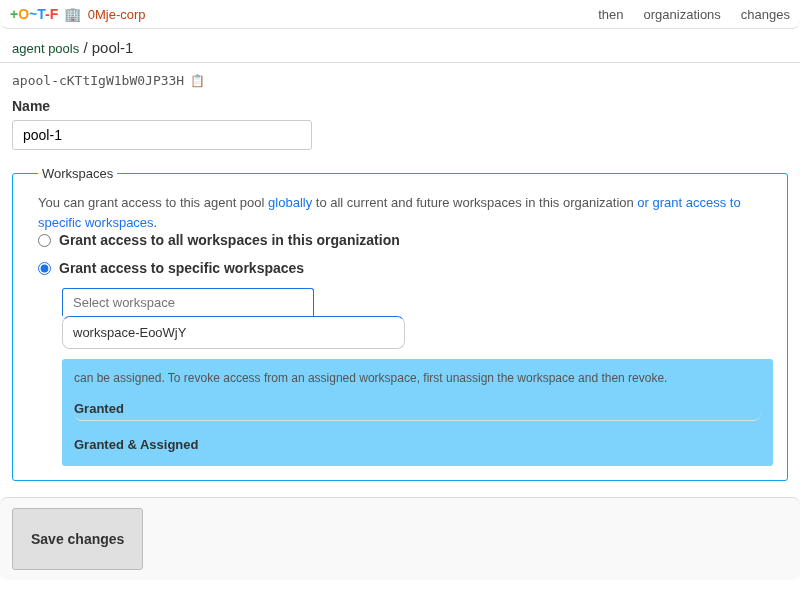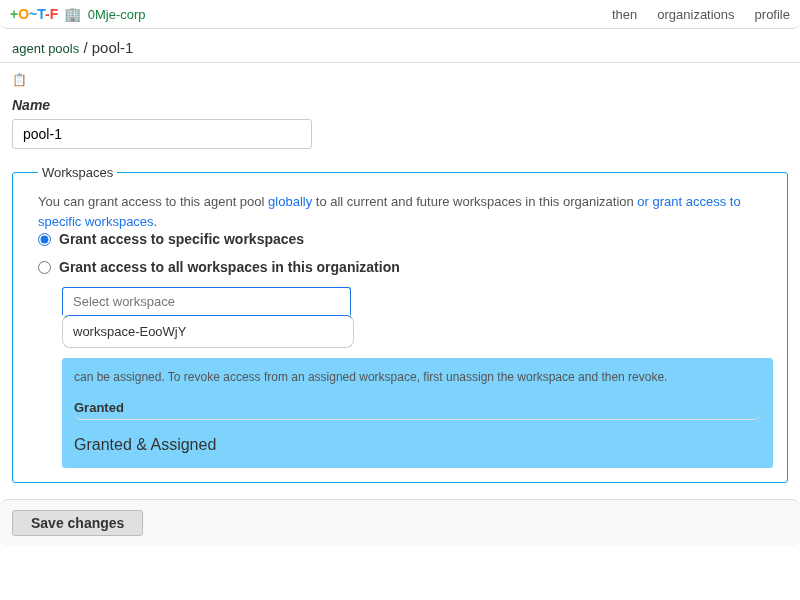--- a/index.html
+++ b/index.html
@@ -22,21 +22,21 @@
       background: #fff;
     }
     .topbar-logo-area {
       display: flex;
       align-items: center;
       gap: 6px;
       flex: 1;
     }
     .topbar-brand {
       font-size: 13px;
-      color: #15803d;
+      color: #c2410c;
     }
     .logo-plus { color: #4caf50; font-weight: bold; }
     .logo-o { color: #ff9800; font-weight: bold; }
     .logo-dash { color: #2196f3; font-weight: bold; }
     .logo-t { color: #2196f3; font-weight: bold; }
     .logo-dash2 { color: #f44336; font-weight: bold; }
     .logo-f { color: #f44336; font-weight: bold; }
 
     .topbar-nav {
       display: flex;
@@ -86,21 +86,20 @@
     }
 
     
     .form-section {
       padding: 0 12px 16px 12px;
     }
     .form-label {
       font-weight: bold;
       font-size: 14px;
       margin-bottom: 6px;
-      font-style: italic;
     }
     .form-input {
       border: 1px solid #ccc;
       border-radius: 3px;
       padding: 6px 10px;
       font-size: 14px;
       width: 300px;
       outline: none;
     }
 
@@ -148,28 +147,28 @@
     .workspace-select-area {
       margin-left: 24px;
       position: relative;
     }
     .workspace-input {
       border: 1px solid #1a73e8;
       border-bottom: none;
       border-radius: 3px 3px 0 0;
       padding: 6px 10px;
       font-size: 13px;
-      width: 289px;
+      width: 252px;
       outline: none;
       color: #aaa;
     }
     .workspace-dropdown {
       border: 1px solid #ccc;
       border-top: 1px solid #1a73e8;
-      width: 292px;
+      width: 343px;
       background: #fff;
       position: relative;
       z-index: 10;
     }
     .workspace-dropdown-item {
       padding: 8px 10px;
       font-size: 13px;
       cursor: pointer;
       background: #fff;
     }
@@ -188,90 +187,91 @@
       line-height: 1.5;
     }
     .granted-header {
       font-weight: bold;
       font-size: 13px;
       padding: 4px 0;
       border-bottom: 1px solid #ddd;
       margin-bottom: 12px;
     }
     .granted-assigned-header {
-      font-weight: normal;
-      font-size: 16px;
+      font-weight: bold;
+      font-size: 13px;
       padding: 4px 0;
     }
 
     
     .save-bar {
       border-top: 1px solid #ddd;
       padding: 10px 12px;
       background: #f9f9f9;
     }
     .save-button {
       background: #e0e0e0;
       border: 1px solid #bbb;
       border-radius: 3px;
-      padding: 4px 18px;
+      padding: 22px 18px;
       font-size: 14px;
       font-weight: bold;
       cursor: pointer;
       color: #333;
     }
   </style>
 </head>
 <body>
 
 <div class="topbar">
   <div class="topbar-logo-area">
     <span>
       <span class="logo-plus">+</span><span class="logo-o">O</span><span class="logo-dash">~</span><span class="logo-t">T</span><span class="logo-dash2">-</span><span class="logo-f">F</span>
     </span>
     <span>🏢</span>
     <span class="topbar-brand">0Mje-corp</span>
   </div>
   <nav class="topbar-nav">
     <a href="#">then</a>
     <a href="#">organizations</a>
-    <a href="#">profile</a>
+    <a href="#">changes</a>
   </nav>
 </div>
 
 <div class="breadcrumb">
   <a href="#">agent pools</a><span> / </span><span>pool-1</span>
 </div>
 
 <hr class="divider">
 
 <div class="pool-id-row">
+  <span>apool-cKTtIgW1bW0JP33H</span>
   <span class="copy-icon" title="Copy">📋</span>
 </div>
 
 <div class="form-section">
   <div class="form-label">Name</div>
   <input class="form-input" type="text" value="pool-1" style="">
 </div>
 
 <fieldset class="workspaces-fieldset">
   <legend class="workspaces-legend">Workspaces</legend>
 
   <p class="workspaces-desc">
     You can grant access to this agent pool <span class="link-text">globally</span> to all current and future workspaces in this organization <span class="link-text">or grant access to specific workspaces</span>.
   </p>
 
   <div class="radio-option">
+    <input type="radio" id="radio-all" name="workspace-access" style="">
+    <label for="radio-all">Grant access to all workspaces in this organization</label>
+  </div>
+
+  <div class="radio-option">
     <input type="radio" id="radio-specific" name="workspace-access" checked="" style="">
     <label for="radio-specific">Grant access to specific workspaces</label>
-  </div>
-
-  <div class="radio-option">
-    <input type="radio" id="radio-all" name="workspace-access" style="">
-    <label for="radio-all">Grant access to all workspaces in this organization</label>
   </div>
 
   <div class="workspace-select-area">
     <input class="workspace-input" type="text" placeholder="Select workspace" style="">
     <div class="workspace-dropdown">
       <div class="workspace-dropdown-item">workspace-EooWjY</div>
     </div>
 
     
     <div class="granted-section">

